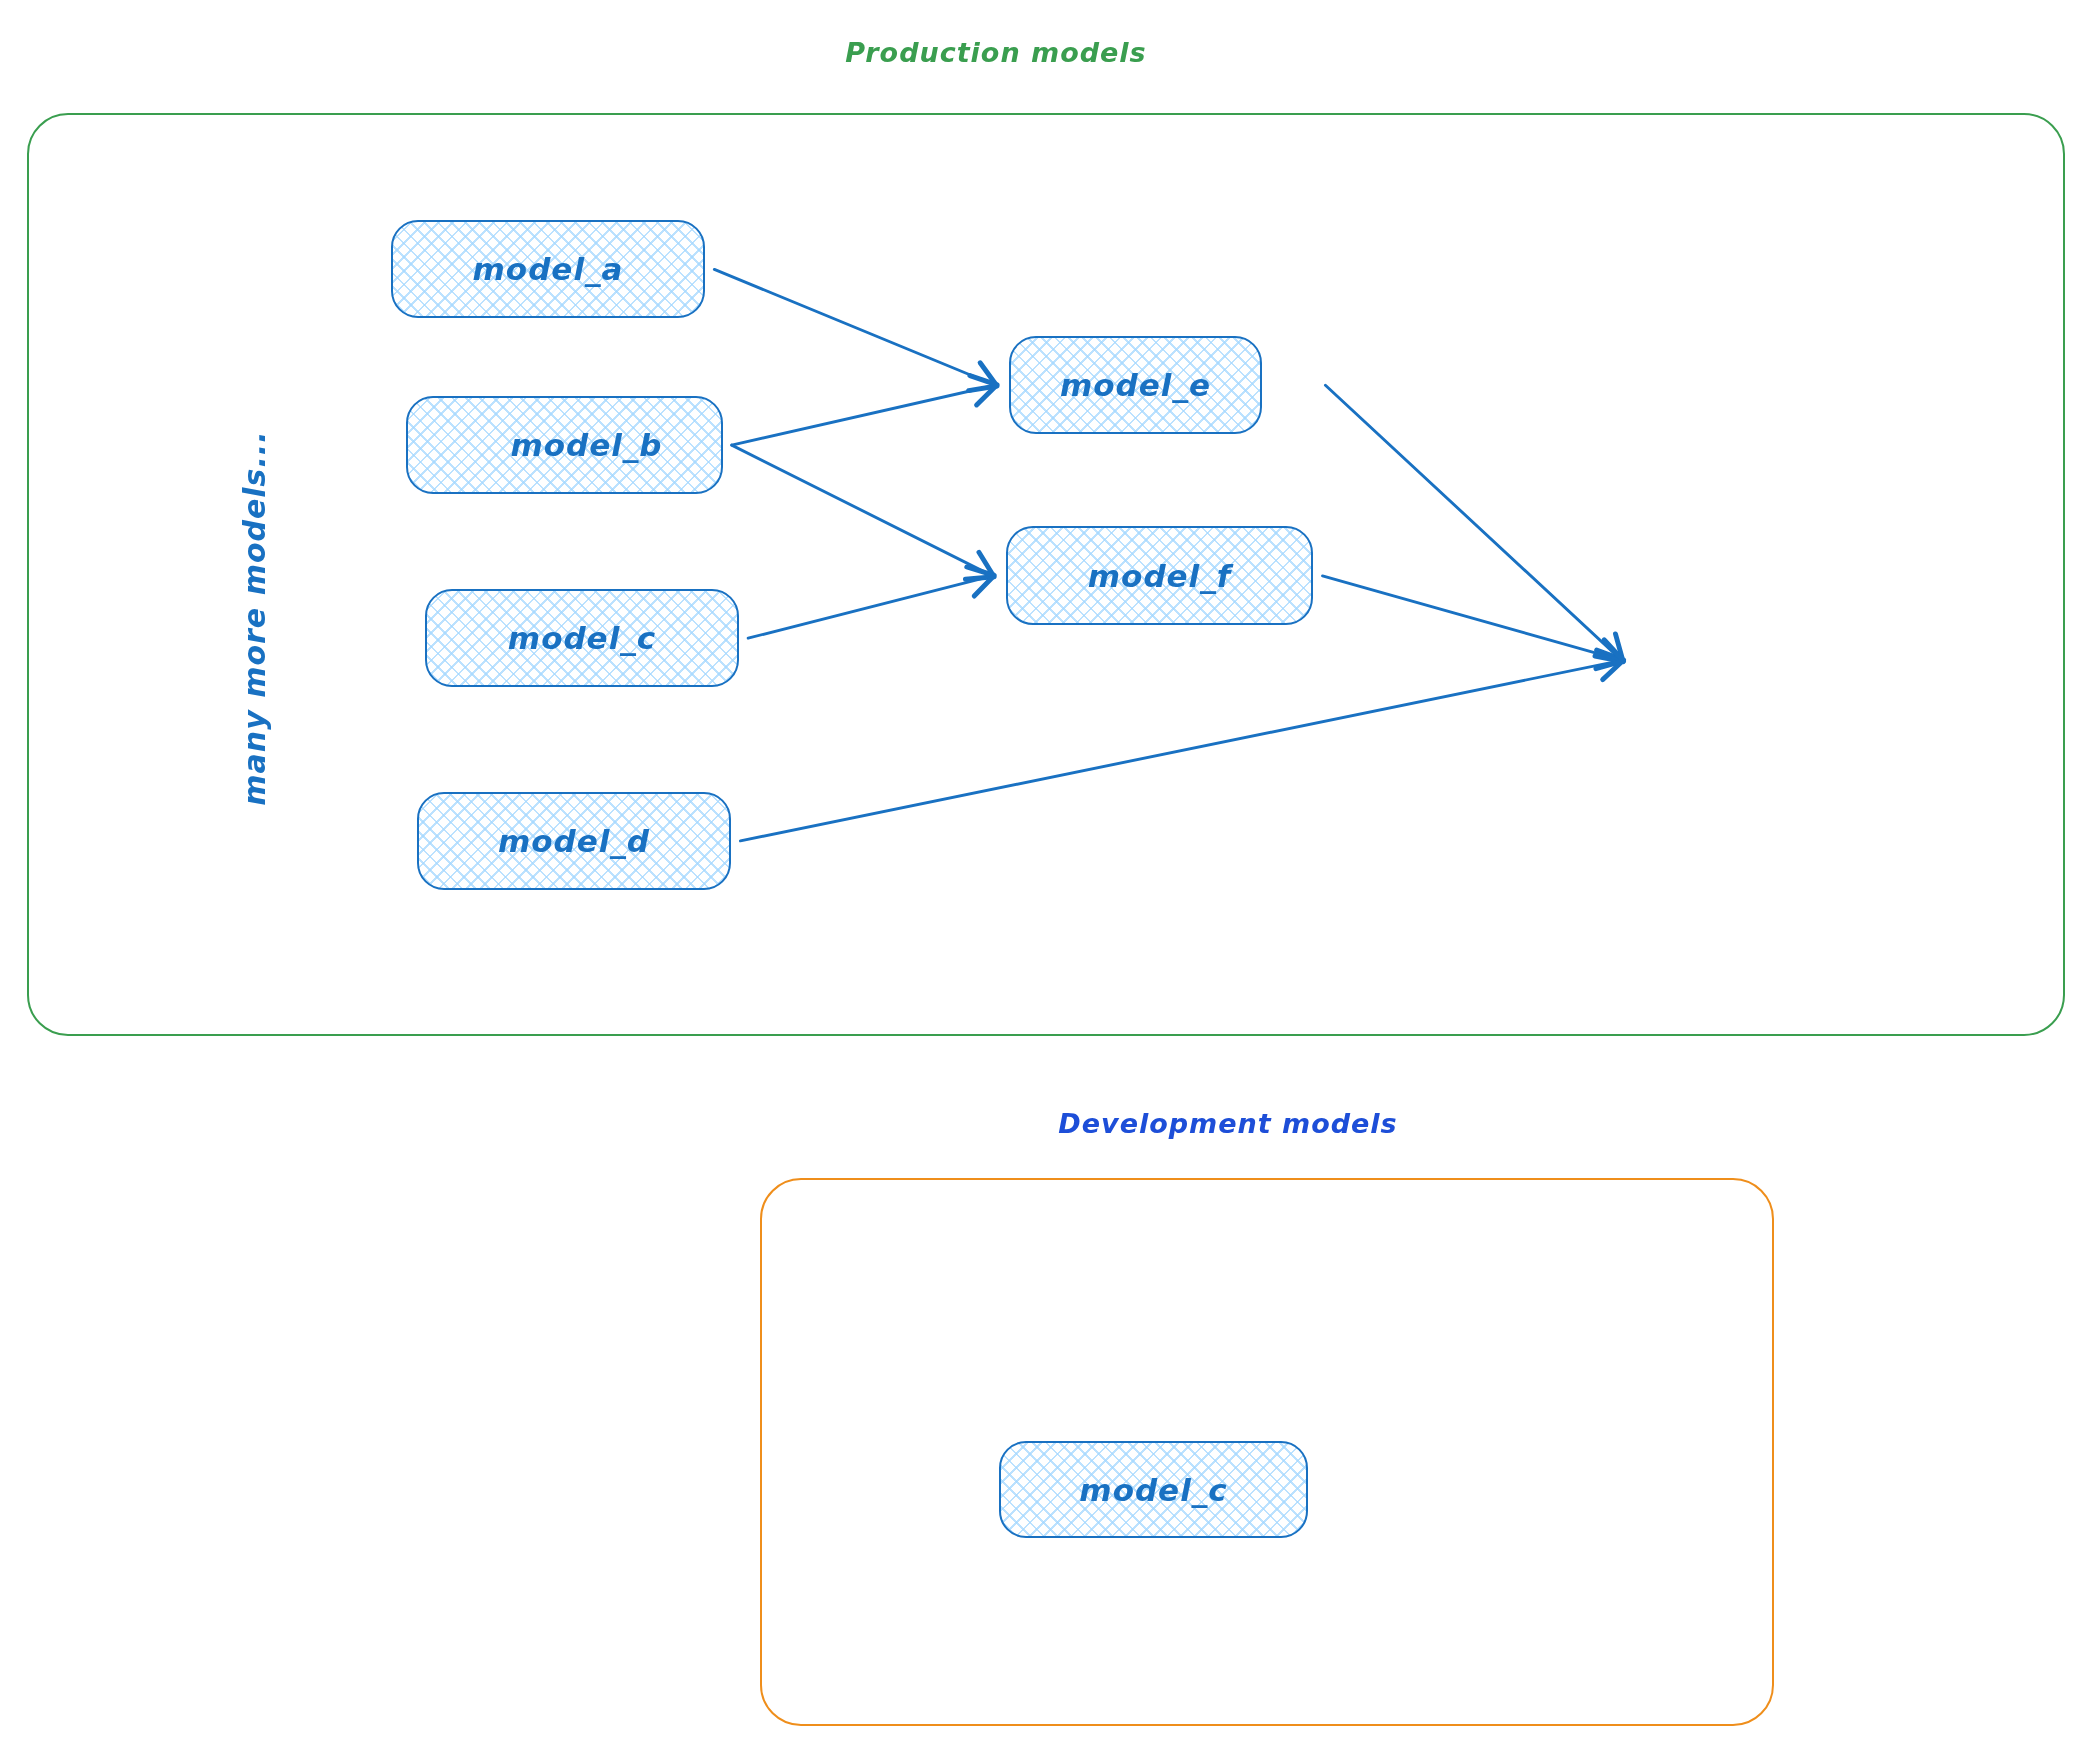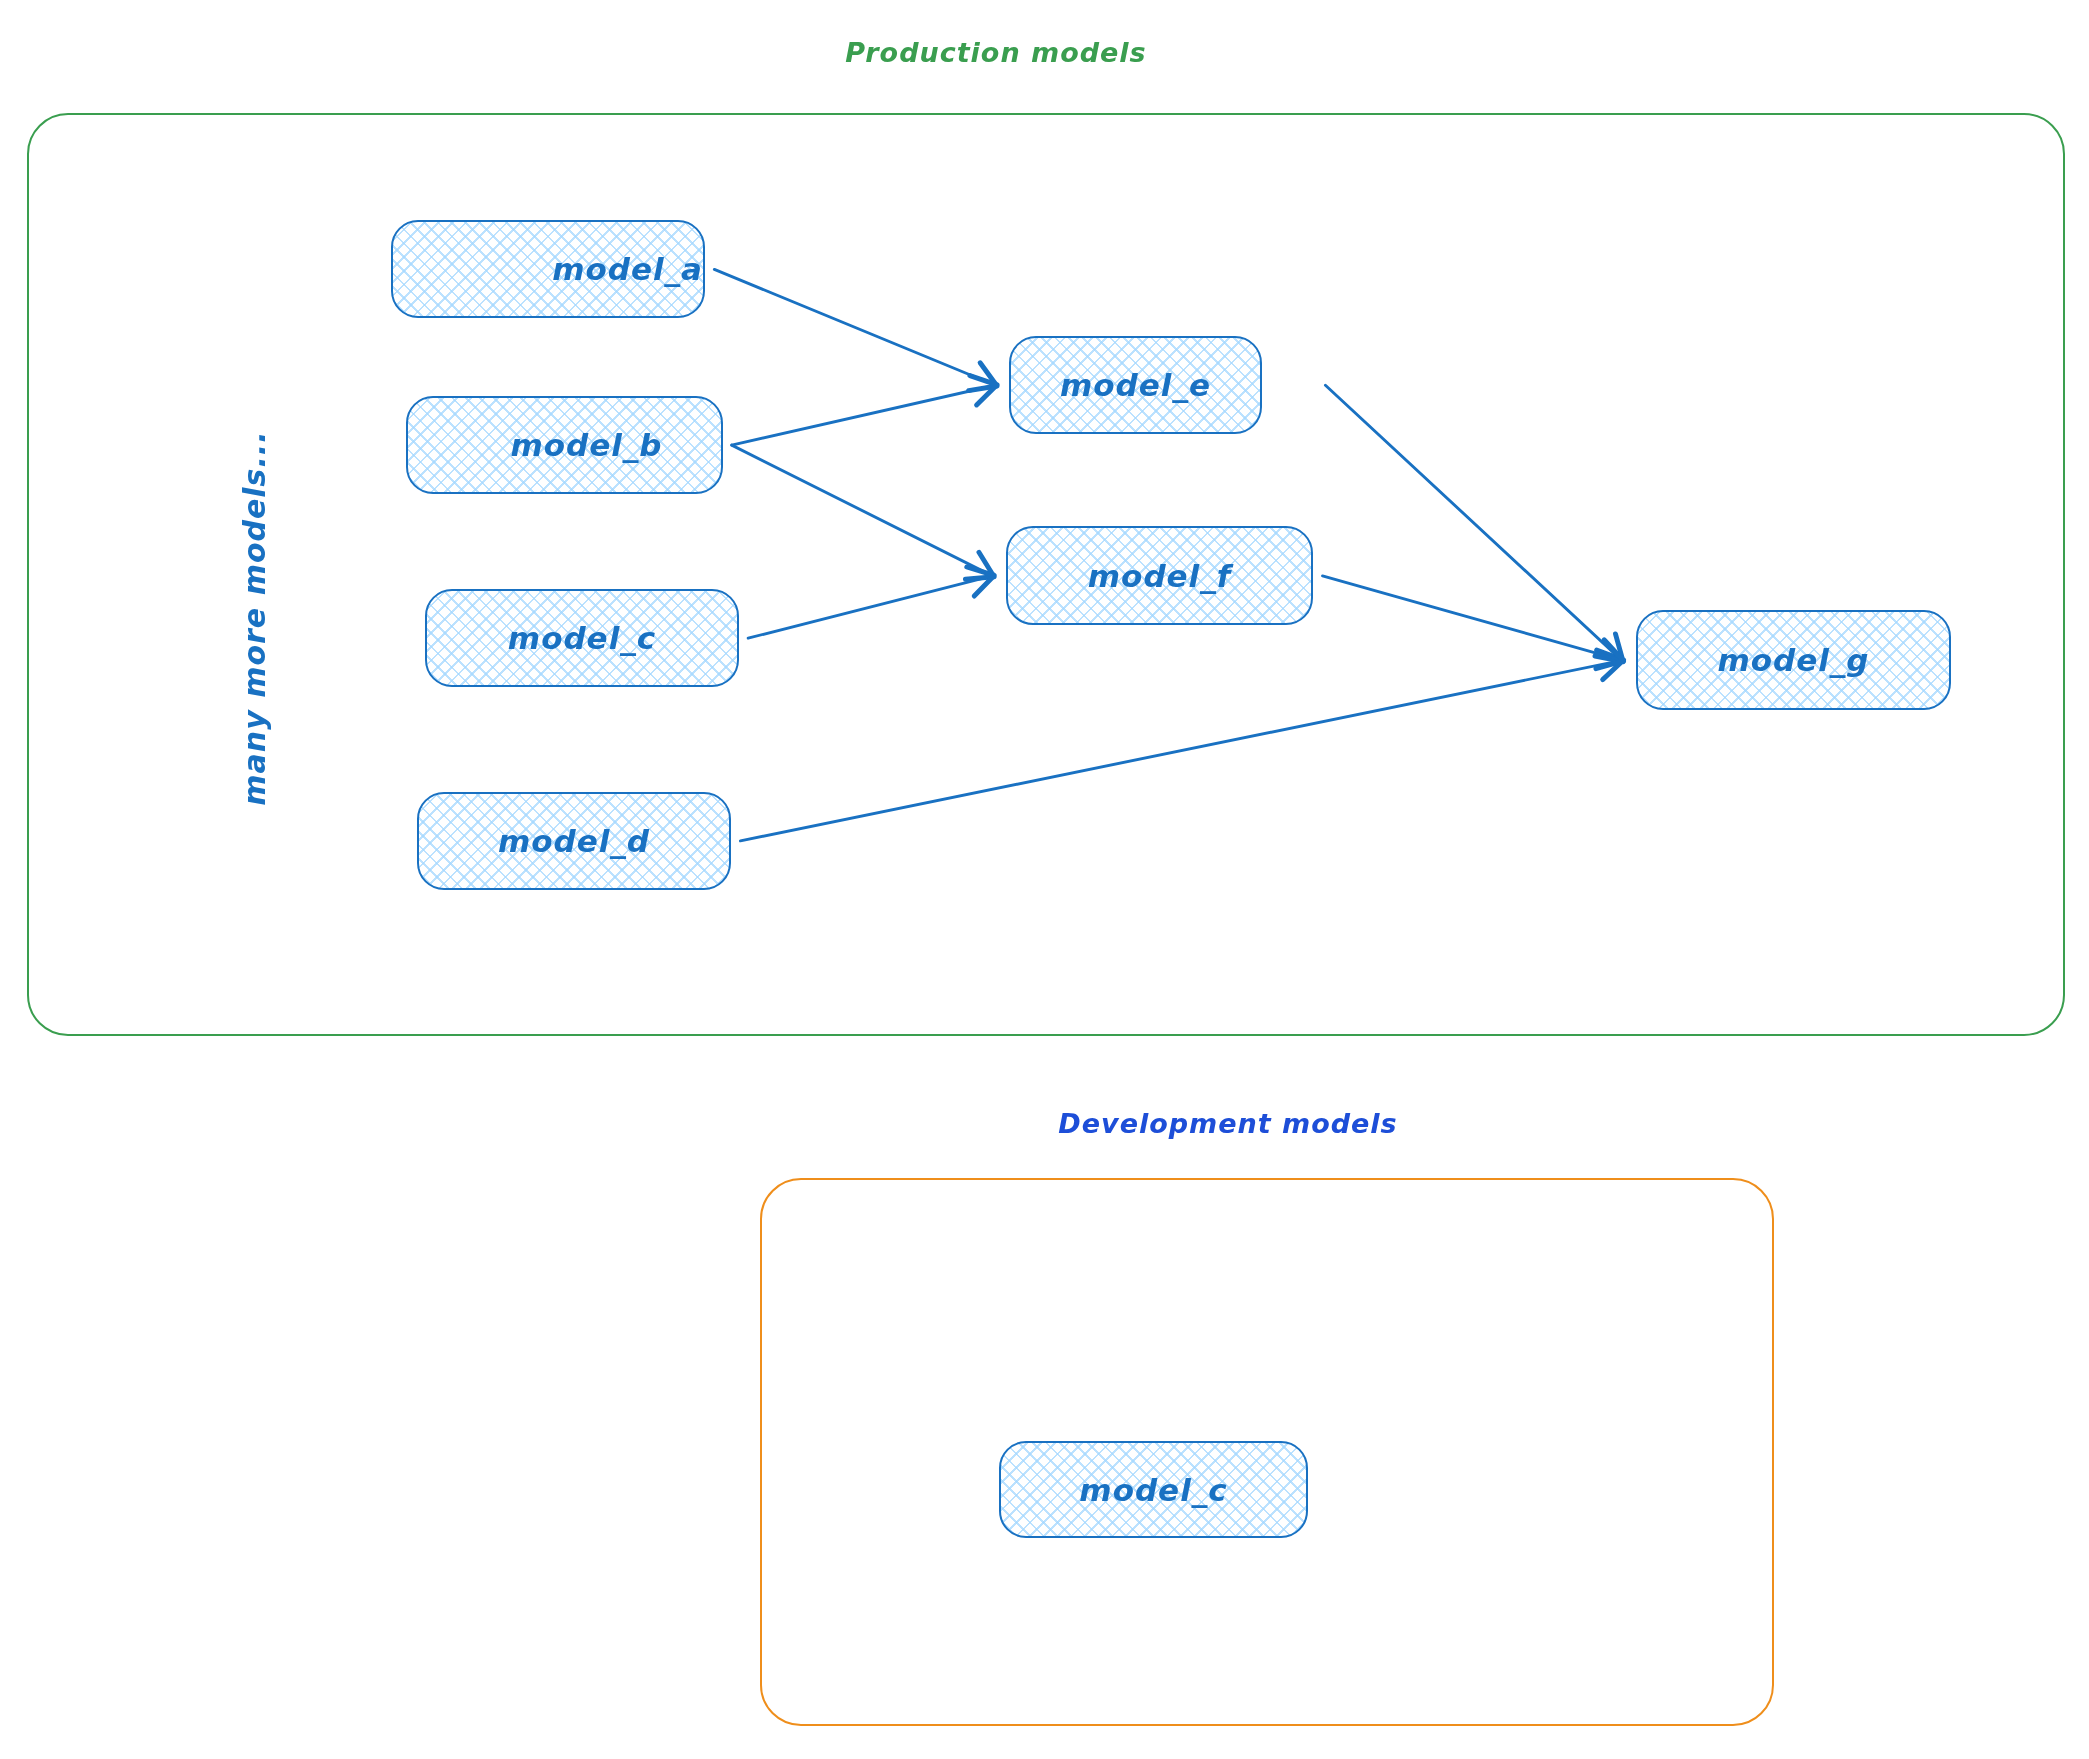--- a/index.html
+++ b/index.html
@@ -100,21 +100,21 @@
         <line x1="740" y1="279" x2="1031" y2="399" marker-end="url(#arrowhead)"></line>
         <line x1="758" y1="461" x2="1031" y2="399" marker-end="url(#arrowhead)"></line>
         <line x1="758" y1="461" x2="1028" y2="596.5" marker-end="url(#arrowhead)"></line>
         <line x1="775" y1="661" x2="1028" y2="596.5" marker-end="url(#arrowhead)"></line>
         <line x1="767" y1="871" x2="1680" y2="684" marker-end="url(#arrowhead)"></line>
         <line x1="1373" y1="399" x2="1680" y2="684" marker-end="url(#arrowhead)"></line>
         <line x1="1370" y1="596.5" x2="1680" y2="684" marker-end="url(#arrowhead)"></line>
       </g>
   </svg>
 
-  <div class="node" style="left:391px; top:220px; width:314px; height:98px;justify-content:flex-end;">
+  <div class="node" style="left:391px; top:220px; width:314px; height:98px;">
     <span class="node-label">model_a</span>
   </div>
 
   <div class="node" style="left:406px; top:396px; width:317px; height:98px;padding-left:44px;">
     <span class="node-label">model_b</span>
   </div>
 
   <div class="node" style="left:425px; top:589px; width:314px; height:98px;">
     <span class="node-label">model_c</span>
   </div>
@@ -124,22 +124,19 @@
   </div>
 
   <div class="node" style="left:1009px; top:336px; width:253px; height:98px;">
     <span class="node-label">model_e</span>
   </div>
 
   <div class="node" style="left:1006px; top:526px; width:307px; height:99px;">
     <span class="node-label">model_f</span>
   </div>
 
-  <div class="node" style="left:1636px; top:610px; width:315px; height:100px;">
-    <span class="node-label">model_g</span>
-  </div>
 
   <div class="node" style="left:999px; top:1441px; width:309px; height:97px;">
     <span class="node-label">model_c</span>
   </div>
 
 </div>
 
 
 </body></html>

